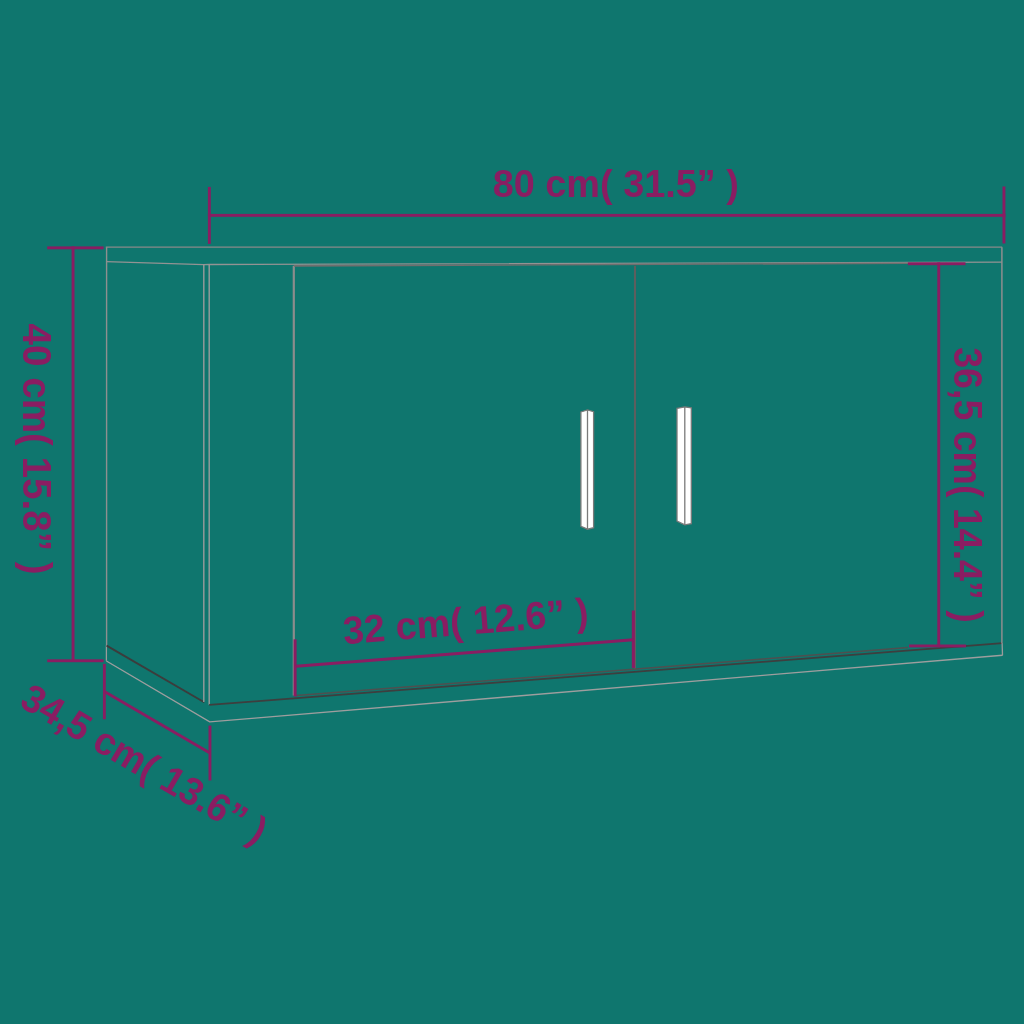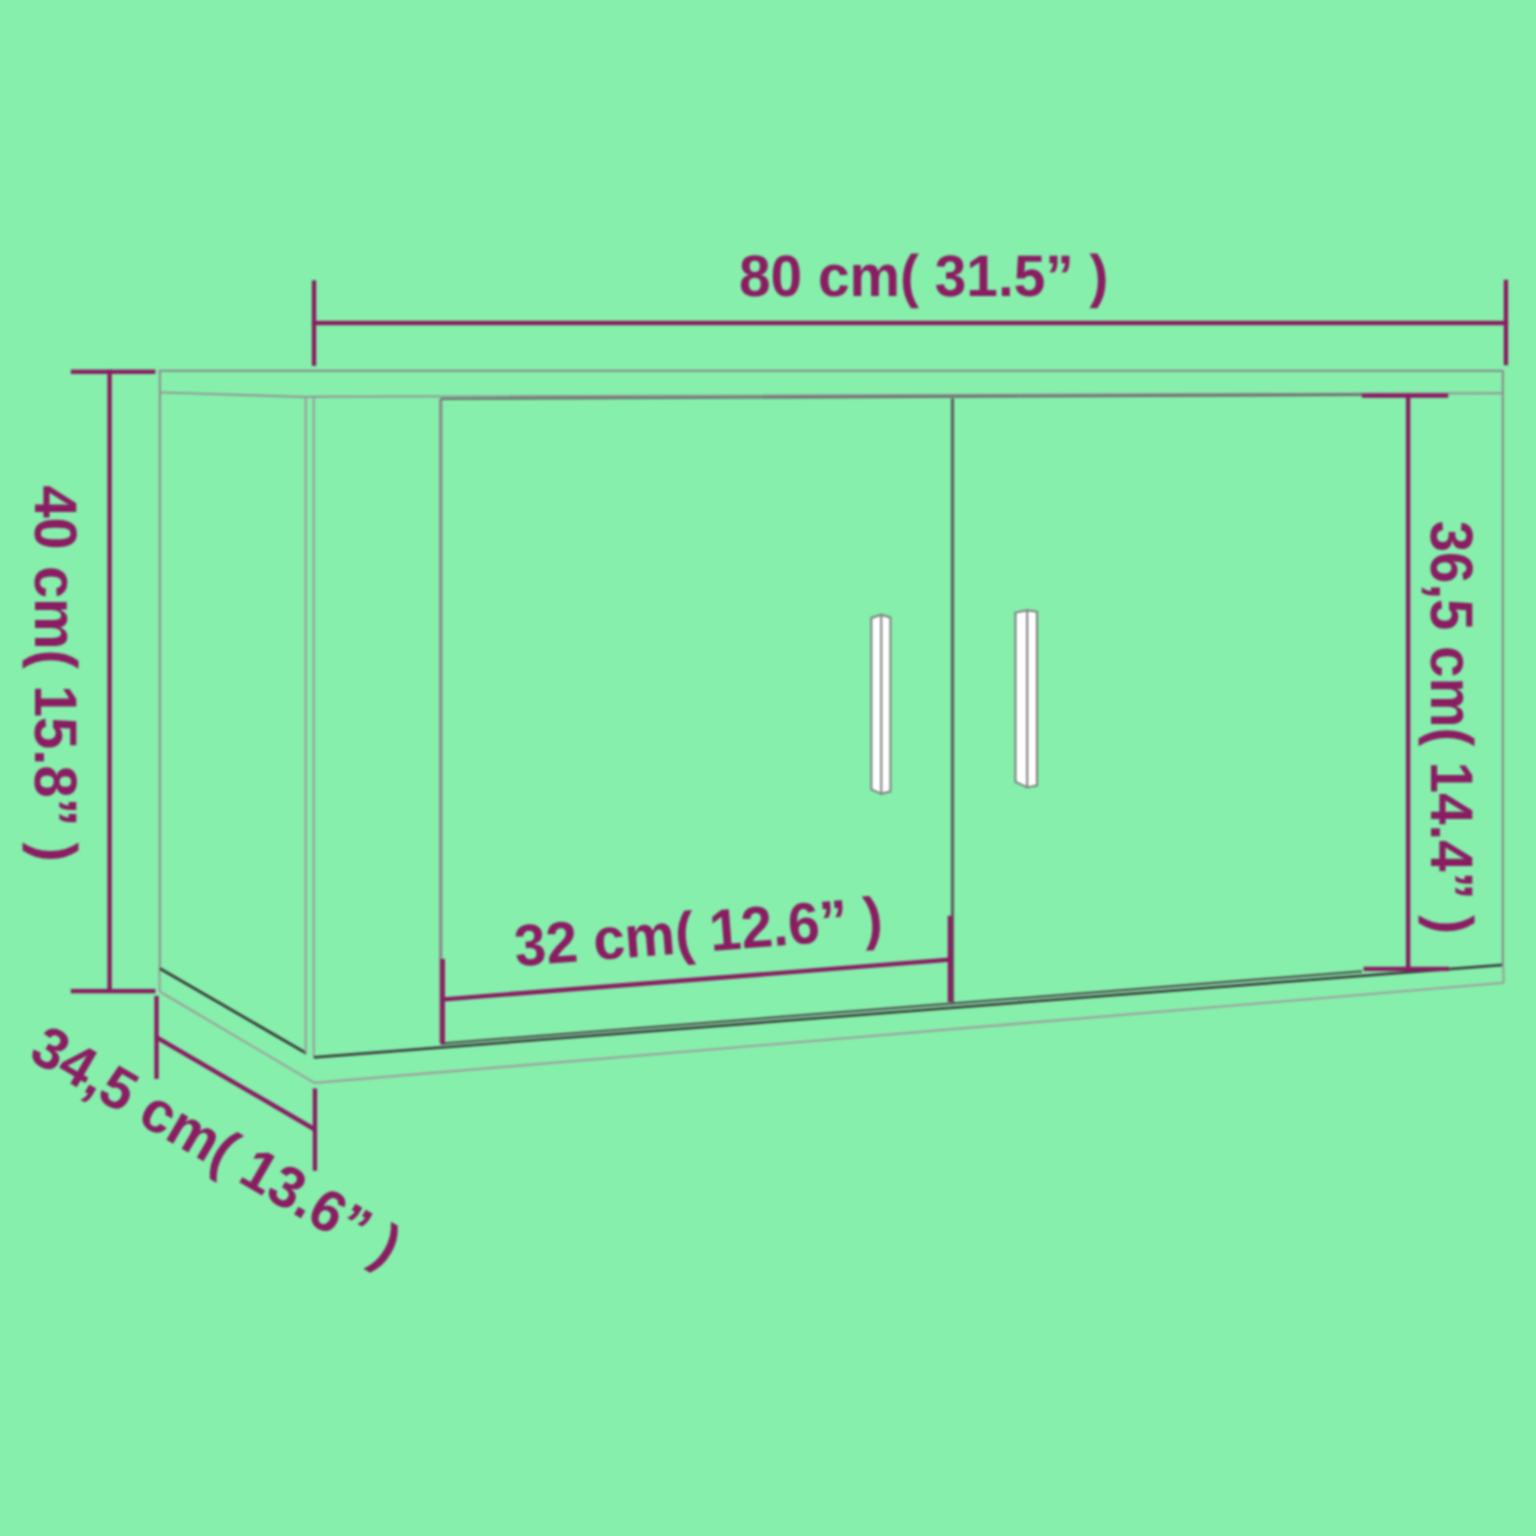--- a/index.html
+++ b/index.html
@@ -1,16 +1,16 @@
 <!DOCTYPE html>
 <html><head>
 <meta charset="utf-8">
 <style>
   html,body{margin:0;padding:0;background:#ffffff;}
-  #c{position:relative;width:1024px;height:1024px;background:#86efac;overflow:hidden;}
+  #c{position:relative;width:1024px;height:1024px;background:#0f766e;overflow:hidden;}
   svg{position:absolute;left:0;top:0;}
   text{font-family:"Liberation Sans", sans-serif;font-weight:700;fill:#8a1d62;}
 </style>
 </head>
 <body>
 <div id="c">
 <svg width="1024" height="1024" viewBox="0 0 1024 1024" style="filter:blur(0.55px)">
 
   <g fill="none">
 

